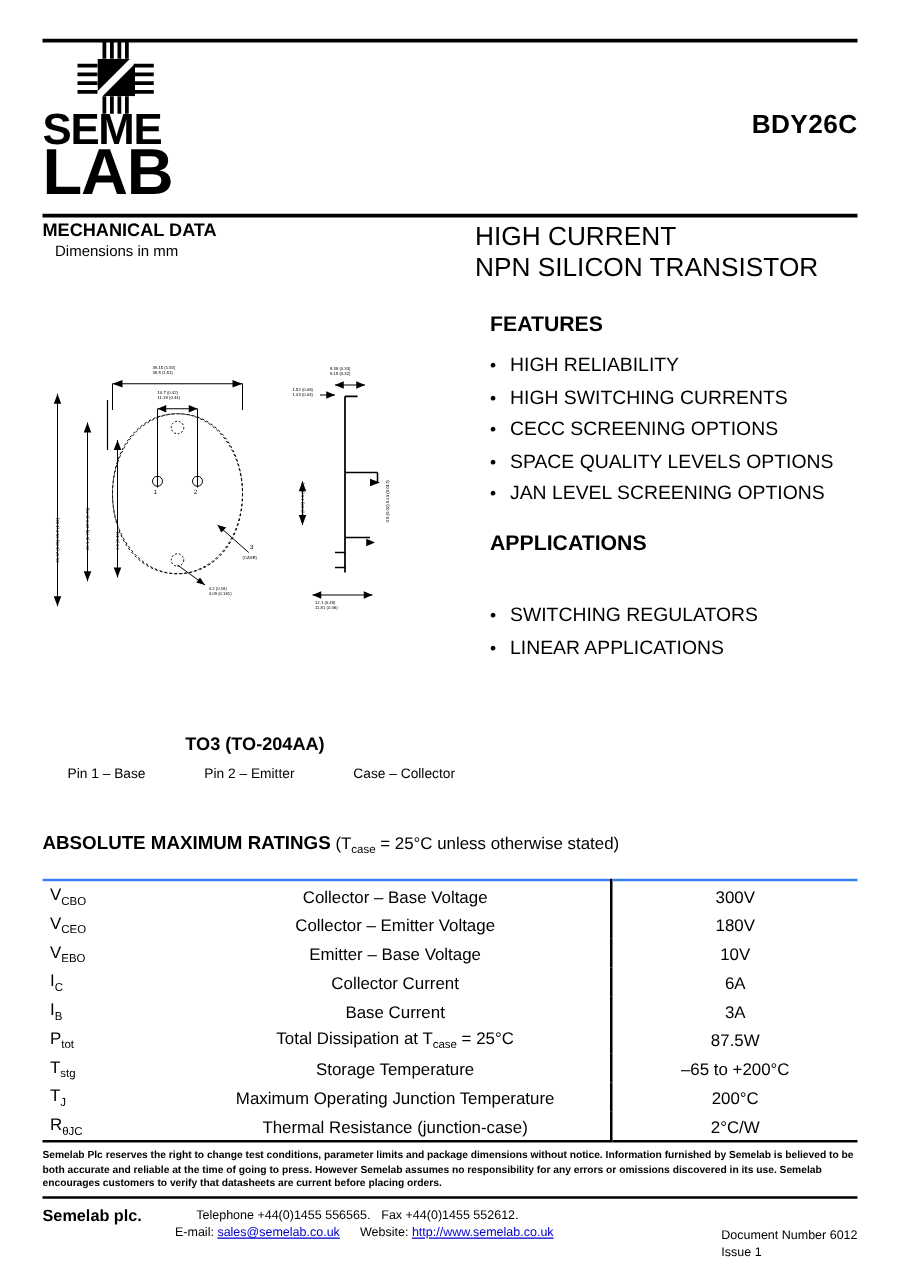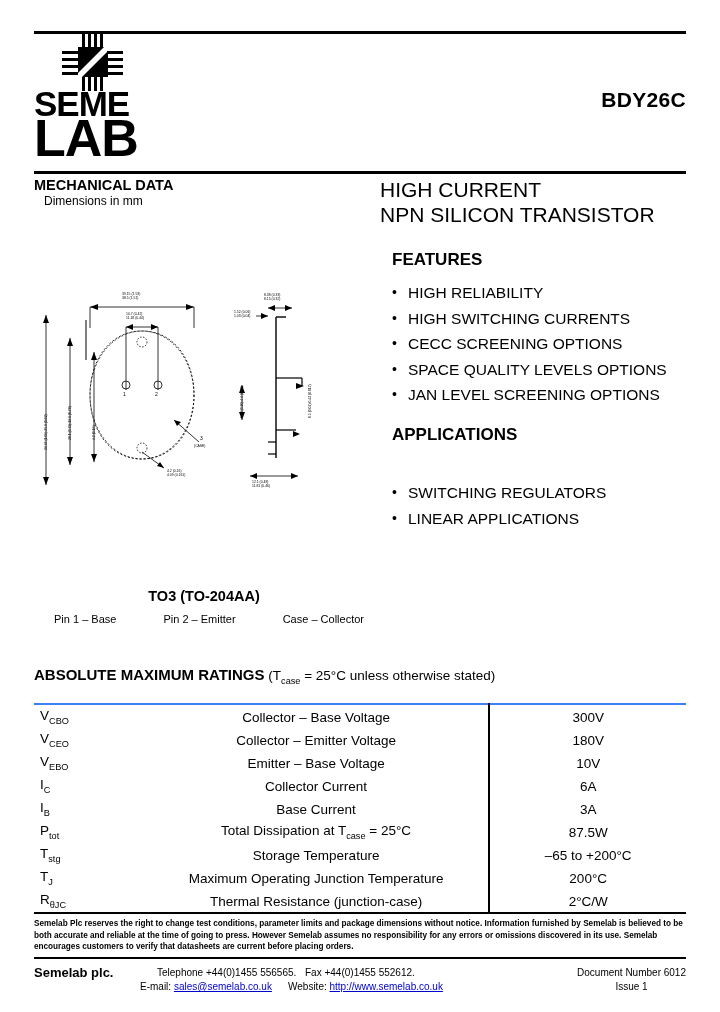--- a/index.html
+++ b/index.html
@@ -72,21 +72,21 @@
   #disclaimer{position:absolute;left:34px;top:918px;width:652px;font-size:8.2px;
     font-weight:bold;line-height:11.5px;text-align:left;}
   #rule-foot{left:34px;top:957px;width:652px;height:2px;}
   #footer{position:absolute;left:34px;top:962px;width:652px;}
   #foot-company{position:absolute;left:0;top:3px;font-size:13px;font-weight:bold;}
   #foot-lines{position:absolute;left:106px;top:4px;font-size:10px;line-height:14px;}
   .foot-cell{display:inline-block;}
   #foot-tel{width:148px;margin-left:17px;}
   #foot-mail{width:148px;}
   a{color:#0000cc;text-decoration:underline;}
-  #foot-right{position:absolute;right:0;top:4px;text-align:center;font-size:10px;line-height:14px;}
+  #foot-right{position:absolute;right:0;top:20px;text-align:left;font-size:10px;line-height:14px;}
 </style>
 </head>
 <body>
 
 <div class="page">
 
   <div class="rule" id="rule-top"></div>
 
   <div id="logo-mark">
 

